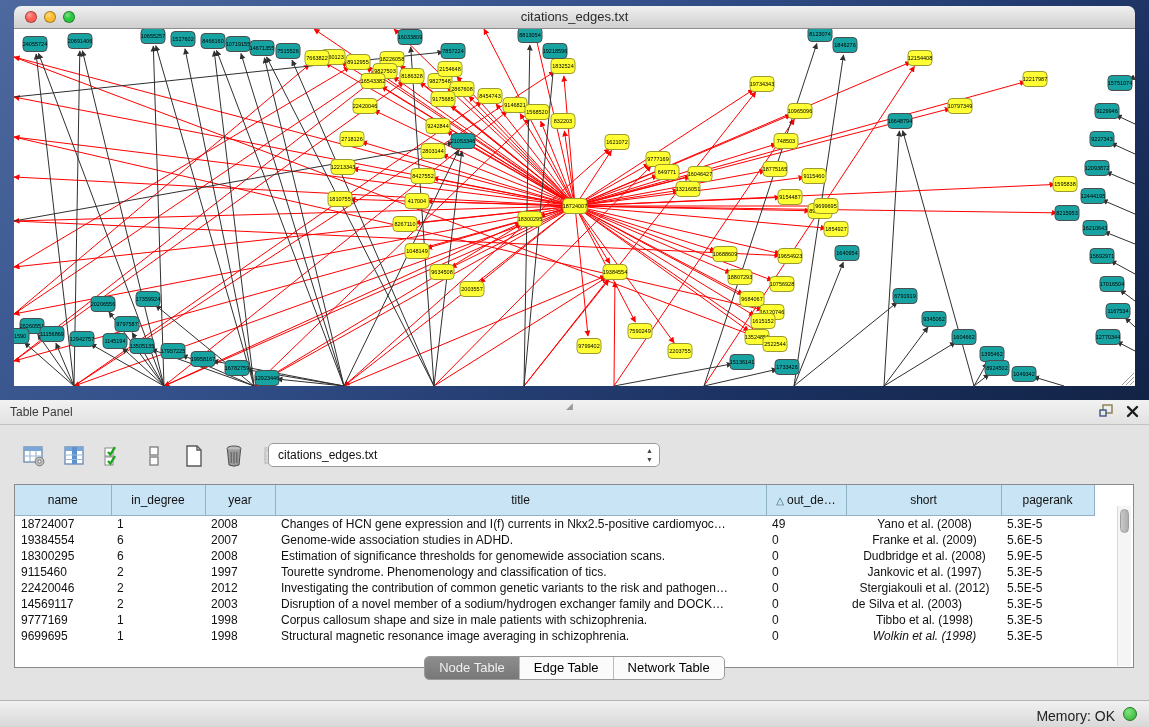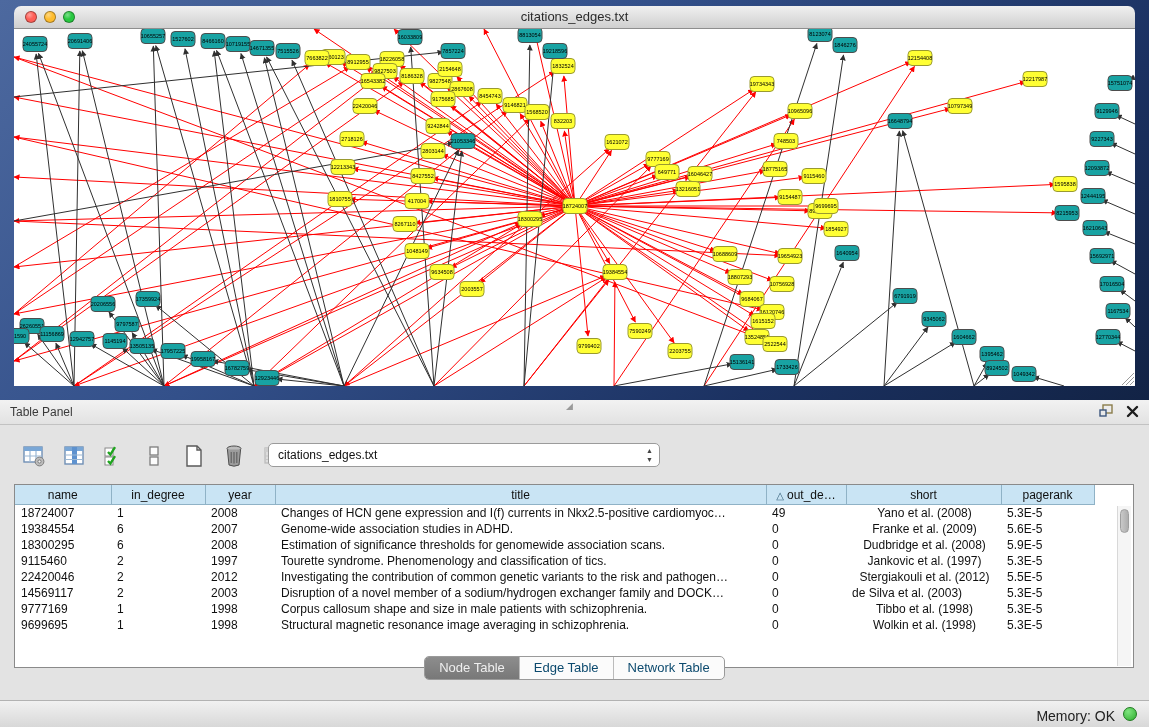--- a/index.html
+++ b/index.html
@@ -32,34 +32,34 @@
   .tbtn{width:28px;height:28px;display:flex;align-items:center;justify-content:center;cursor:default;}
   .fx{font-family:"Liberation Serif",serif;font-style:italic;font-weight:bold;font-size:15px;color:#111;}
   .combo{position:absolute;left:268px;top:43px;width:392px;height:24px;background:#fff;
          border:1px solid #9b9b9b;border-radius:5px;box-sizing:border-box;}
   .combo .combo-text{position:absolute;left:9px;top:4px;font-size:12px;color:#111;}
   .combo .stepper{position:absolute;right:6px;top:2px;font-size:7px;line-height:9px;color:#444;text-align:center;}
 
   .data-table{position:absolute;left:14px;top:84px;width:1120px;height:184px;background:#fff;
               border:1px solid #8a8a8a;box-sizing:border-box;overflow:hidden;}
   table.grid{border-collapse:collapse;table-layout:fixed;width:1079px;font-size:12px;color:#101010;}
-  table.grid th{background:#c9e4f4;border:1px solid #8fb2c6;border-top:none;height:19px;
+  table.grid th{background:#c9e4f4;border:1px solid #8fb2c6;border-top:none;height:30px;
                 font-weight:normal;font-size:12px;padding:0 4px;overflow:hidden;white-space:nowrap;}
   table.grid th:first-child{border-left:none;}
   table.grid td{height:16px;padding:0 4px 0 6px;overflow:hidden;white-space:nowrap;border:none;}
   .sort-glyph{font-size:10px;color:#35607a;margin-right:3px;}
   .vscroll{position:absolute;right:2px;top:21px;width:13px;height:160px;background:#f5f5f5;
            border-left:1px solid #d8d8d8;}
   .vthumb{position:absolute;left:2px;top:3px;width:9px;height:24px;border-radius:5px;
           background:linear-gradient(90deg,#c9c9c9,#aeaeae);border:1px solid #9f9f9f;box-sizing:border-box;}
 
   .tabbar{position:absolute;left:0;top:256px;width:100%;height:24px;text-align:center;}
   .seg-wrap{display:inline-flex;border:1px solid #9a9a9a;border-radius:5px;overflow:hidden;
             background:#fbfbfb;height:22px;}
-  .seg{padding:0 14px;font-size:13px;line-height:22px;color:#0c4a6e;border-left:1px solid #bbb;}
+  .seg{padding:0 14px;font-size:13px;line-height:22px;color:#000000;border-left:1px solid #bbb;}
   .seg:first-child{border-left:none;}
   .seg.sel{background:linear-gradient(#8d8d8d,#787878);color:#efefef;}
 
   
   .statusbar{position:absolute;left:0;top:700px;width:1149px;height:27px;
              background:linear-gradient(#f1f1f1,#d7d7d7);border-top:1px solid #b2b2b2;}
   .mem-label{position:absolute;right:34px;top:7px;font-size:14px;color:#222;}
   .mem-dot{position:absolute;right:12px;top:6px;width:14px;height:14px;border-radius:50%;
            background:radial-gradient(circle at 35% 30%,#7fe57f,#2fae2f);border:1px solid #1f7a1f;box-sizing:border-box;}
 </style>
@@ -854,21 +854,21 @@
               <td style="text-align: left;">0</td>
               <td style="text-align: center;">Tibbo et al. (1998)</td>
               <td style="text-align: left;">5.3E-5</td>
             </tr>
             <tr>
               <td style="text-align: left;">9699695</td>
               <td style="text-align: left;">1</td>
               <td style="text-align: left;">1998</td>
               <td style="text-align: left;">Structural magnetic resonance image averaging in schizophrenia.</td>
               <td style="text-align: left;">0</td>
-              <td style="text-align: center;">Wolkin et al. (1998)</td>
+              <td style="text-align: center; font-style: italic;">Wolkin et al. (1998)</td>
               <td style="text-align: left;">5.3E-5</td>
             </tr>
           </tbody>
       </table>
       <div class="vscroll">
         <div class="vthumb"></div>
       </div>
     </div>
 
     <div class="tabbar">

